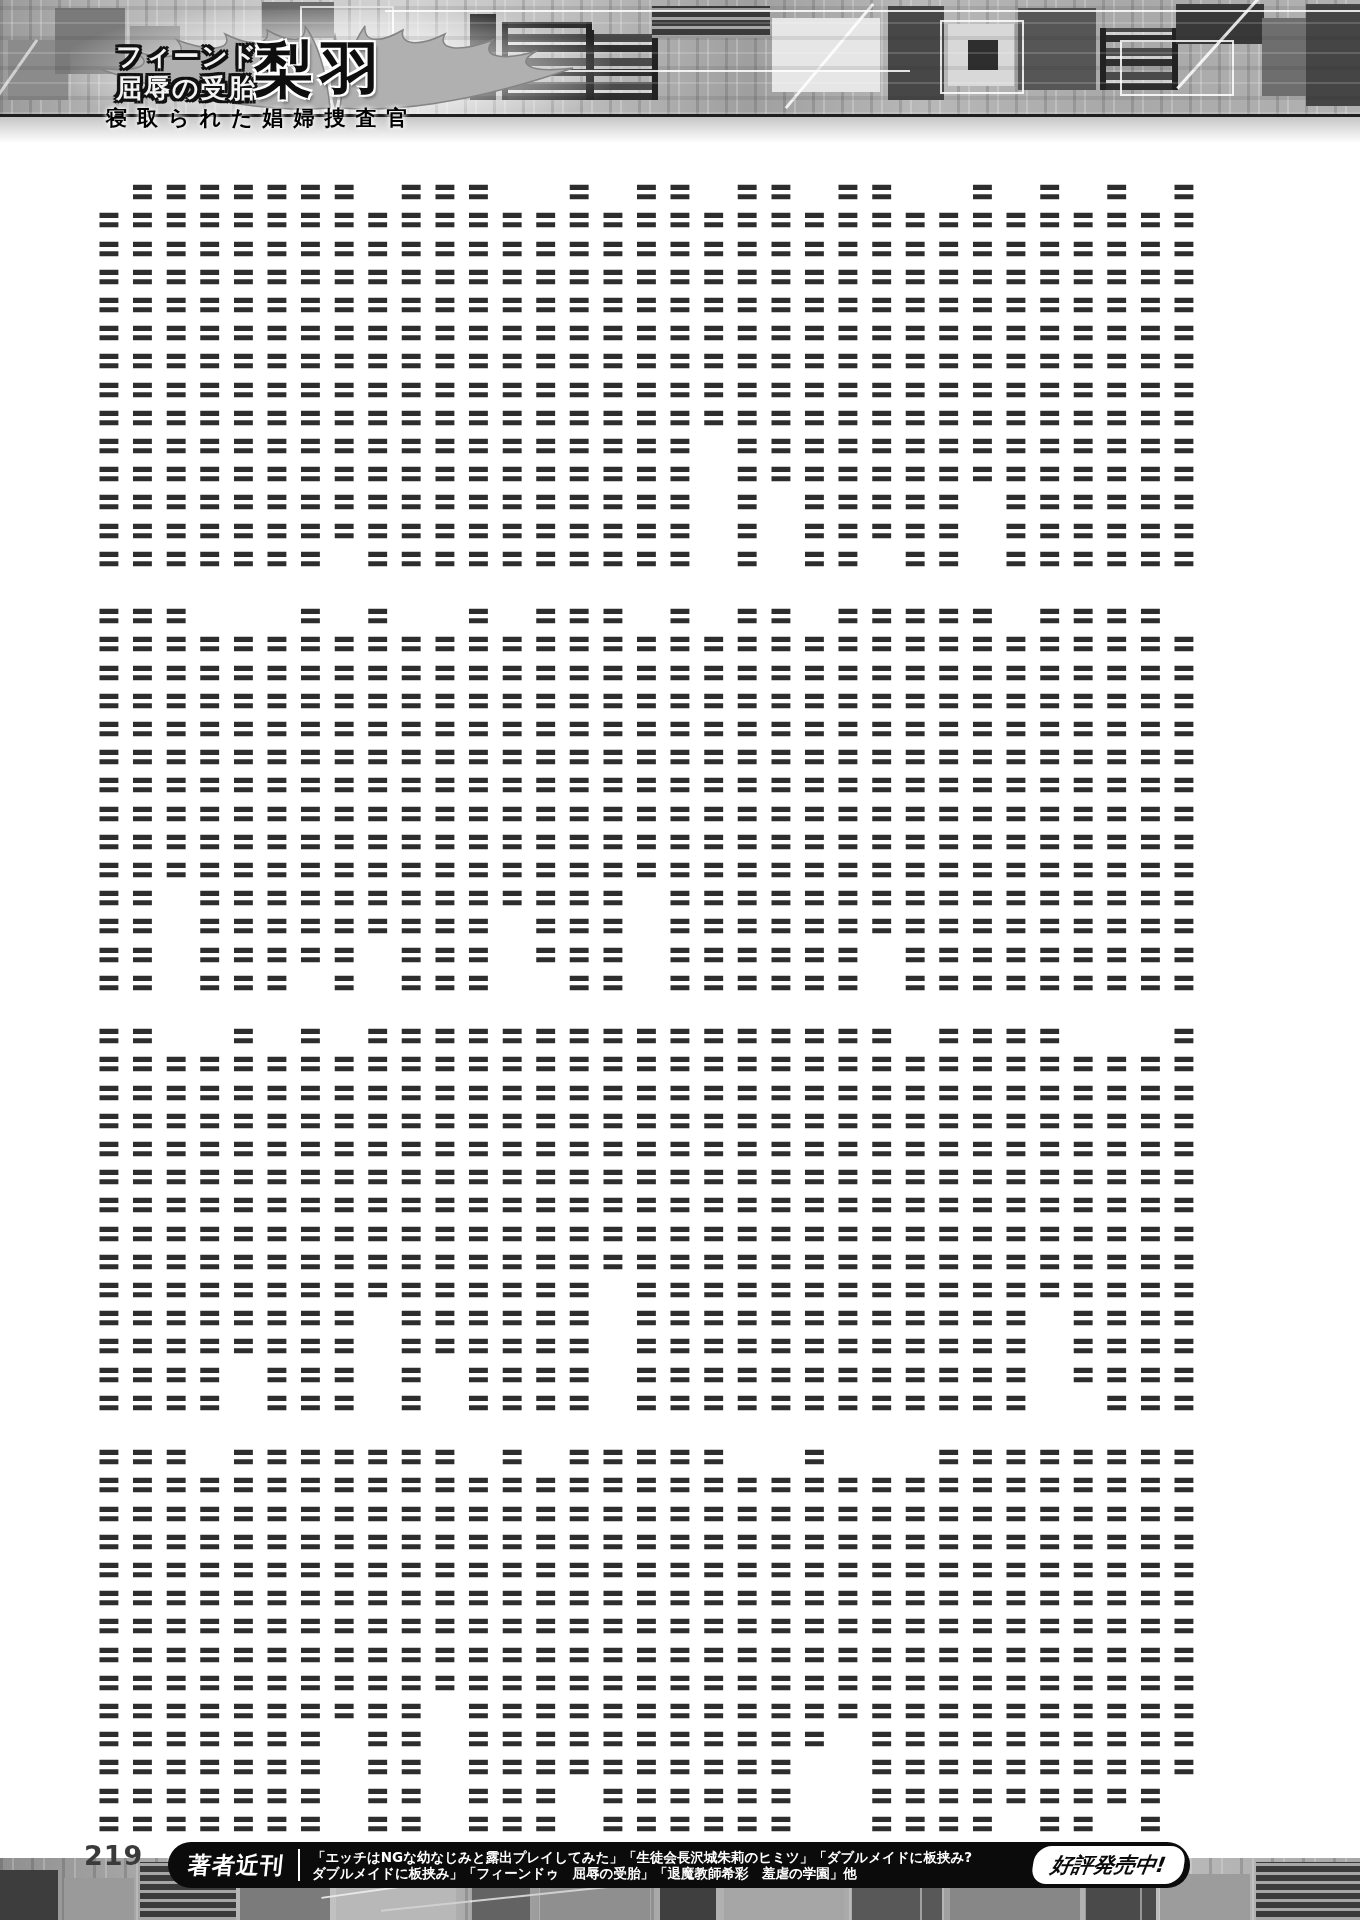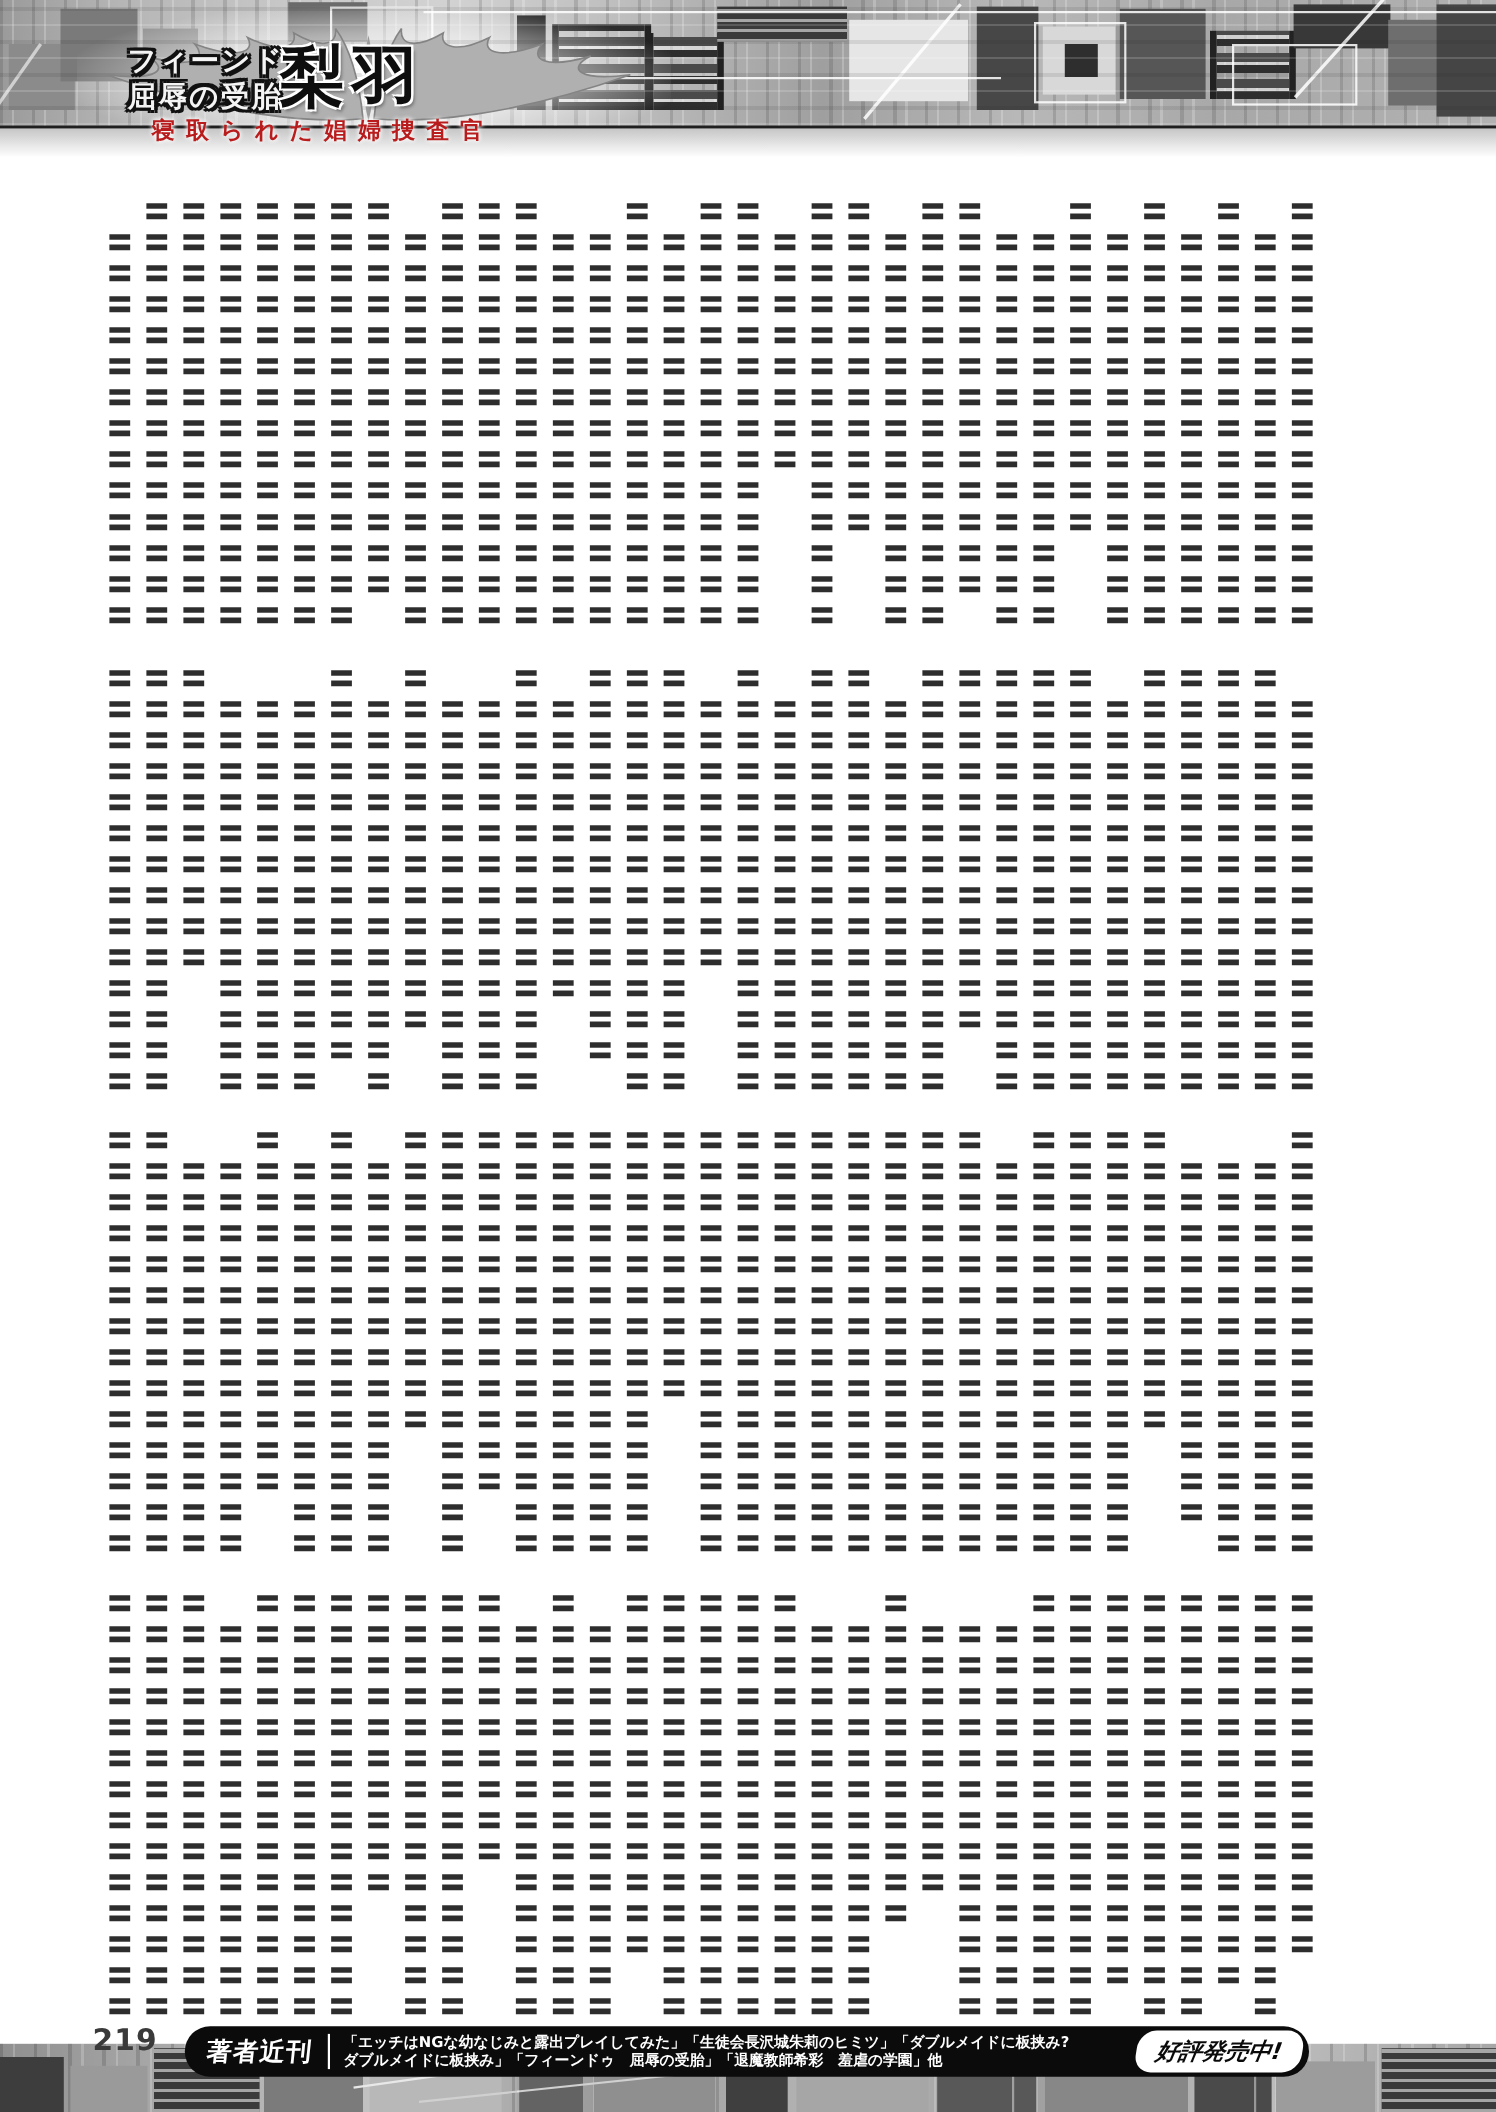--- a/index.html
+++ b/index.html
@@ -27,22 +27,22 @@
 
   
   .logo-wings{position:absolute;left:85px;top:18px;z-index:2;}
   .logo-kana{position:absolute;left:116px;top:40px;z-index:3;
     font-family:"DejaVu Sans","Liberation Sans",sans-serif;font-weight:bold;font-size:26px;line-height:32px;
     letter-spacing:2px;color:#f4f4f4;
     text-shadow:-3px -3px 0 #111,3px -3px 0 #111,-3px 3px 0 #111,3px 3px 0 #111,0 -3px 0 #111,0 3px 0 #111,-3px 0 0 #111,3px 0 0 #111;}
   .logo-kanji{position:absolute;left:254px;top:30px;z-index:3;
     font-family:Liberation Sans, sans-serif;font-weight:bold;font-size:60px;letter-spacing:6px;color:#0e0e0e;
     text-shadow:-2px -2px 0 #fff,2px -2px 0 #fff,-2px 2px 0 #fff,2px 2px 0 #fff,3px 4px 3px rgba(0,0,0,.35);}
-  .logo-subtitle{position:absolute;left:138px;top:104px;z-index:4;
-    font-family:"Liberation Serif","DejaVu Serif",serif;font-weight:bold;font-size:21px;letter-spacing:10px;color:#b91c1c;
+  .logo-subtitle{position:absolute;left:106px;top:104px;z-index:4;
+    font-family:"Liberation Serif","DejaVu Serif",serif;font-weight:bold;font-size:21px;letter-spacing:10px;color:#000000;
     text-shadow:0 0 5px #fff,0 0 5px #fff;}
 
   
   .band{position:absolute;right:160px;width:1110px;height:400px;z-index:1;
     writing-mode:vertical-rl;overflow:hidden;color:#1c1c1c;font-size:27px;}
   .band .col{line-height:33.6px;letter-spacing:1.2px;opacity:.92;}
 
   
   .pagenum{position:absolute;left:84px;top:1840px;z-index:4;
     font-family:"DejaVu Sans","Liberation Sans",sans-serif;font-size:27px;font-weight:bold;color:#3a3a3a;letter-spacing:1px;}

